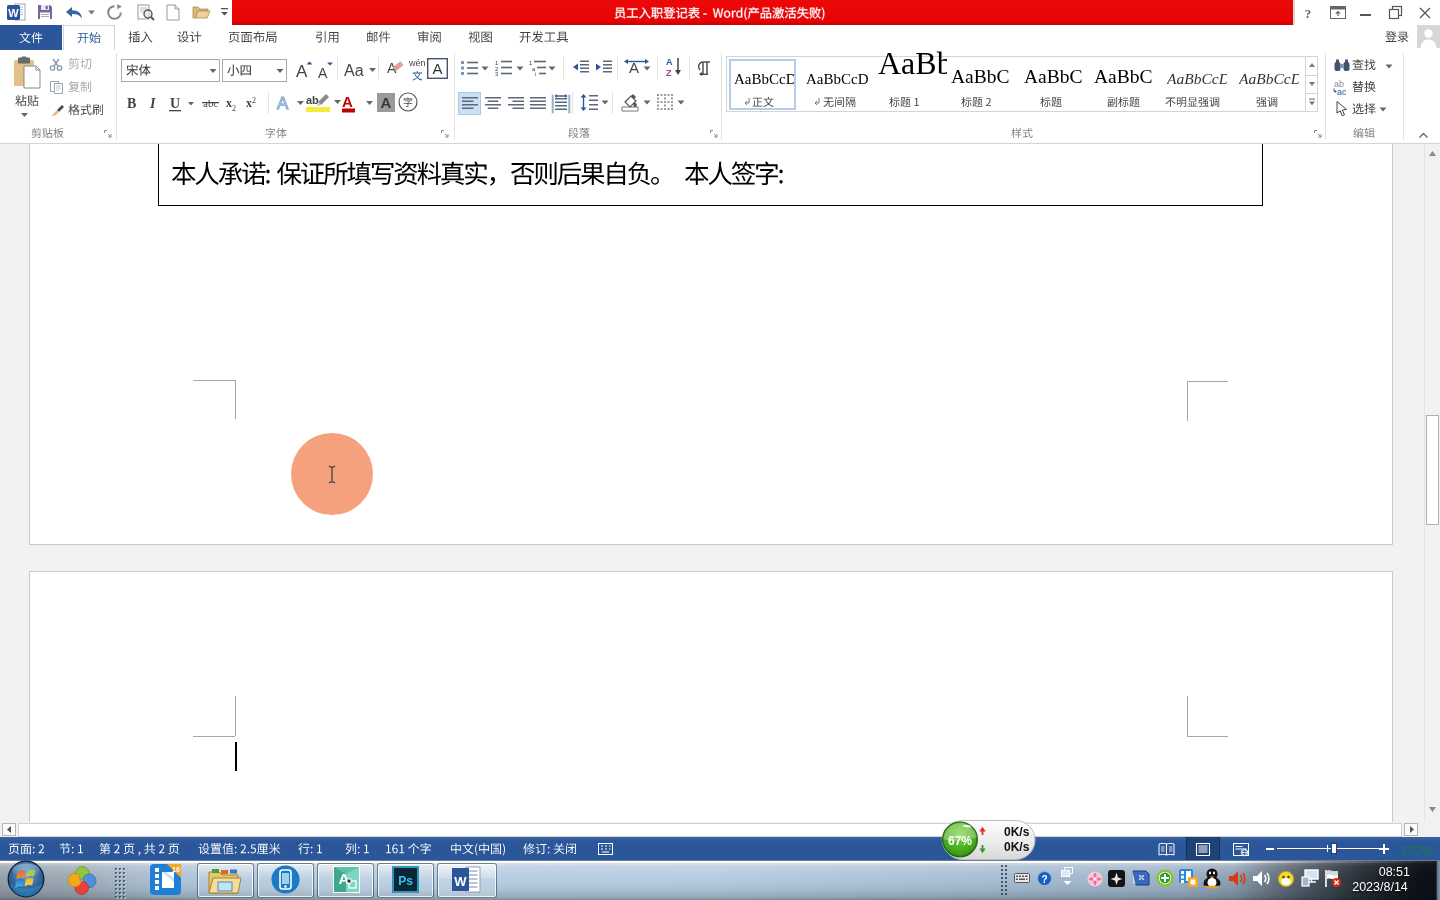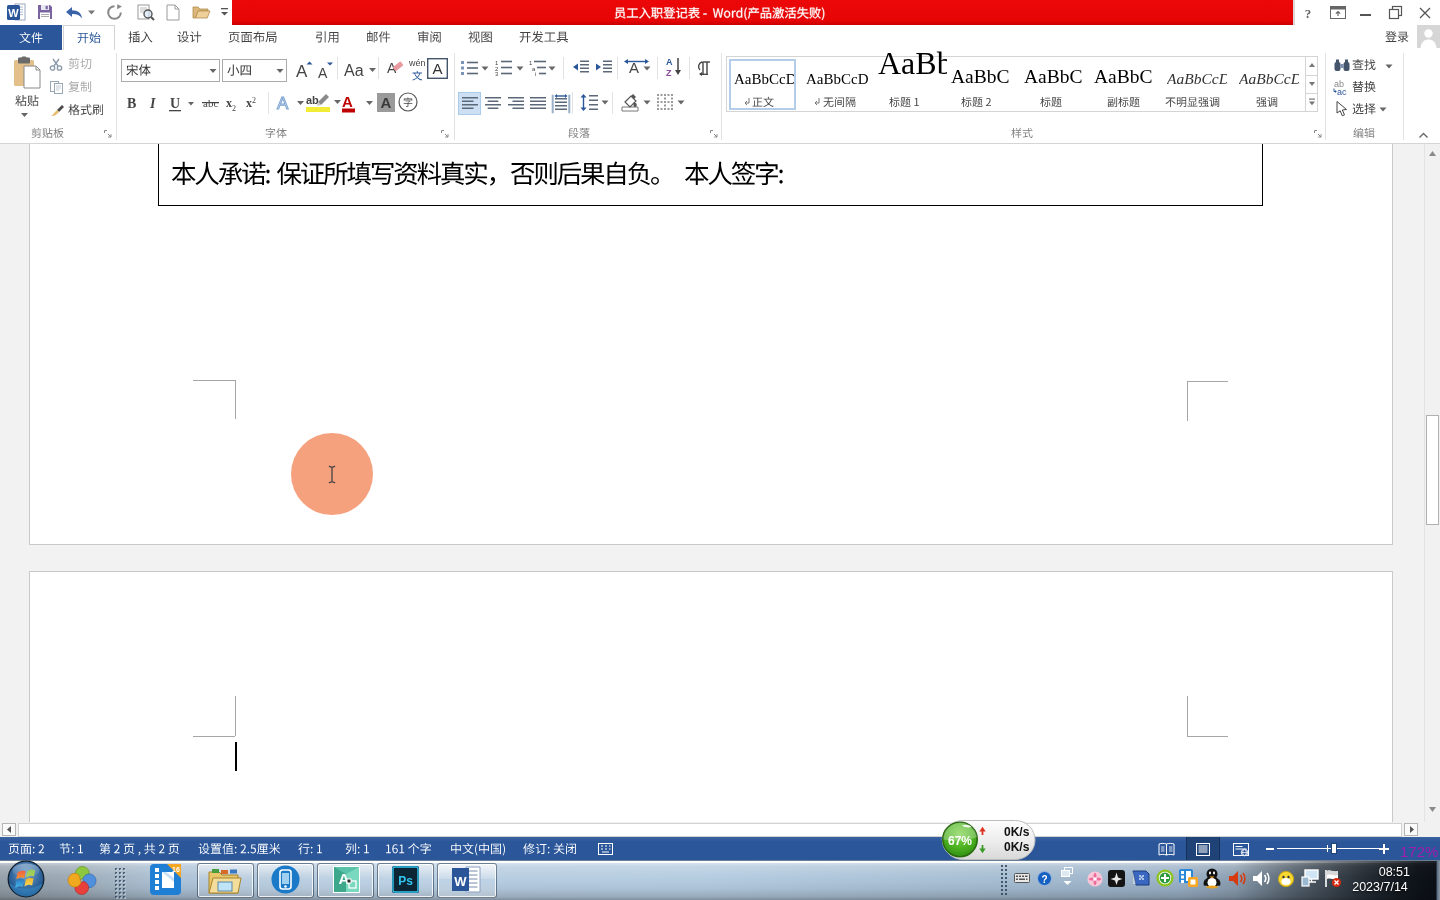--- a/index.html
+++ b/index.html
@@ -599,21 +599,21 @@
 <circle cx="11.5" cy="9.5" r="3.2" fill="#2b579a" stroke="#fff" stroke-width=".9"></circle>
     <path d="M8.3 9.5h6.4M11.5 6.3c-2.5 2-2.5 4.4 0 6.4 2.5-2 2.5-4.4 0-6.4" stroke="#fff" stroke-width=".7" fill="none"></path>
   </svg>
 <div class="abs" style="left:1266px;top:847.5px;width:8px;height:2px;background:#fff"></div>
 <div class="abs" style="left:1277px;top:848px;width:102px;height:1px;background:#fff"></div>
 <div class="abs" style="left:1327px;top:845px;width:1px;height:7px;background:#fff"></div>
 <div class="abs" style="left:1331px;top:843px;width:6px;height:11px;background:#fff;border:1px solid #1f4377"></div>
 <svg class="abs" style="left:1379px;top:844px" width="10" height="10" viewBox="0 0 10 10">
     <path d="M4 0h2v4h4v2H6v4H4V6H0V4h4z" fill="#fff"></path>
   </svg>
-<div class="abs" style="left:1400px;top:843px;width:40px;height:13px;color:#a21caf;font-size:15px;font-family:'Liberation Sans'">172%</div>
+<div class="abs" style="left:1400px;top:843px;width:40px;height:13px;color:#15803d;font-size:13px;font-family:'Liberation Sans'">172%</div>
 <div class="abs" style="left:0;top:861px;width:1440px;height:39px;background:linear-gradient(90deg,#929ea8 0px,#9aa8b4 70px,#adc2d6 170px,#b6cce0 400px,#b4cbdf 700px,#a6bdd2 980px,#9ab0c6 1180px,#6a7884 1330px,#3a444c 1400px,#2a333a 1440px)"></div>
 <div class="abs" style="left:0;top:861px;width:1440px;height:39px;background:linear-gradient(180deg,rgba(255,255,255,.6) 0%,rgba(255,255,255,.22) 14%,rgba(255,255,255,.05) 38%,rgba(0,0,0,0) 52%,rgba(0,0,0,.05) 72%,rgba(0,0,0,.16) 92%,rgba(0,0,0,.3) 100%)"></div>
 <div class="abs" style="left:0;top:860px;width:1440px;height:1px;background:#6a7e94"></div>
 <div class="abs" style="left:0;top:861px;width:1440px;height:1.5px;background:rgba(255,255,255,.9)"></div>
 <div class="abs" style="left:1235px;top:861px;width:205px;height:39px;background:linear-gradient(90deg,rgba(20,26,34,0),rgba(16,22,30,.55) 50%,rgba(8,12,18,.88) 90%,rgba(8,12,18,.92))"></div>
 <svg class="abs" style="left:7px;top:860px" width="38" height="38" viewBox="0 0 38 38">
 <defs>
 <radialGradient id="orb" cx="50%" cy="38%" r="72%">
         <stop offset="0%" stop-color="#7aa8cc"></stop>
         <stop offset="55%" stop-color="#31669e"></stop>
@@ -877,21 +877,21 @@
 <rect x="1" y="8" width="7" height="9" fill="#9ab8d0" stroke="#fff" stroke-width="1.2"></rect>
   </svg>
 <svg class="abs" style="left:1324px;top:869px" width="18" height="19" viewBox="0 0 18 19">
 <path d="M2 1v17" stroke="#fff" stroke-width="1.6"></path>
 <path d="M3 2c4-1.5 7 1.5 11 0v8c-4 1.5-7-1.5-11 0z" fill="#fff"></path>
 <path d="M3 2c4-1.5 7 1.5 11 0v4c-4 1.5-7-1.5-11 0z" fill="#d8d8d8"></path>
 <circle cx="12.5" cy="13.5" r="4.5" fill="#d82a10"></circle>
 <path d="M10.5 11.5l4 4M14.5 11.5l-4 4" stroke="#fff" stroke-width="1.4"></path>
   </svg>
 <div class="abs" style="left:1350px;top:865px;width:60px;height:13px;color:#fff;font-size:12.5px;text-align:right;font-family:'Liberation Sans';text-shadow:0 1px 2px rgba(0,0,0,.8)">08:51</div>
-<div class="abs" style="left:1340px;top:880px;width:80px;height:13px;color:#fff;font-size:12.5px;text-align:center;font-family:'Liberation Sans';text-shadow:0 1px 2px rgba(0,0,0,.8)">2023/7/14</div>
+<div class="abs" style="left:1340px;top:880px;width:80px;height:13px;color:#fff;font-size:12.5px;text-align:center;font-family:'Liberation Sans';text-shadow:0 1px 2px rgba(0,0,0,.8)">2023/8/14</div>
 <div class="abs" style="left:1436px;top:861px;width:4px;height:39px;background:linear-gradient(90deg,#5a6a7a,#8a98a8);border-left:1px solid #2a3a48"></div>
 <svg class="abs" style="left:938px;top:818px" width="100" height="44" viewBox="0 0 100 44">
 <defs>
 <radialGradient id="ballg" cx="50%" cy="35%" r="70%">
         <stop offset="0%" stop-color="#7ed24a"></stop>
         <stop offset="55%" stop-color="#4eb422"></stop>
         <stop offset="100%" stop-color="#2e8a10"></stop>
       </radialGradient>
 <linearGradient id="pillg" x1="0" y1="0" x2="0" y2="1">
         <stop offset="0%" stop-color="#fdfdfd"></stop>

